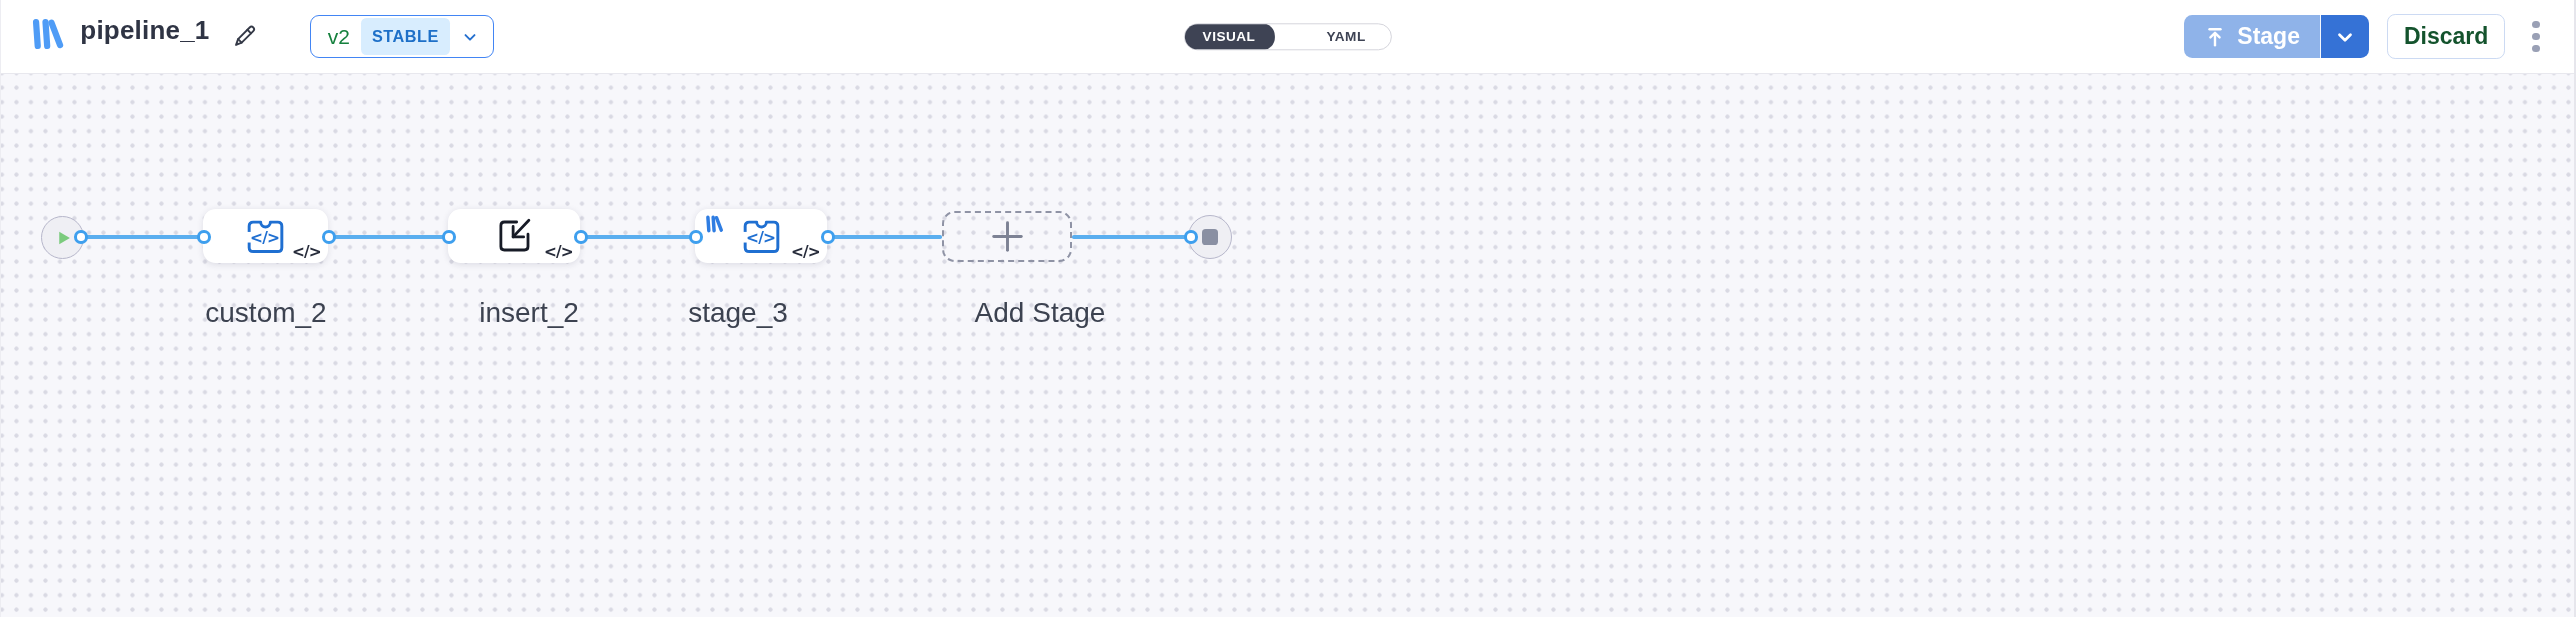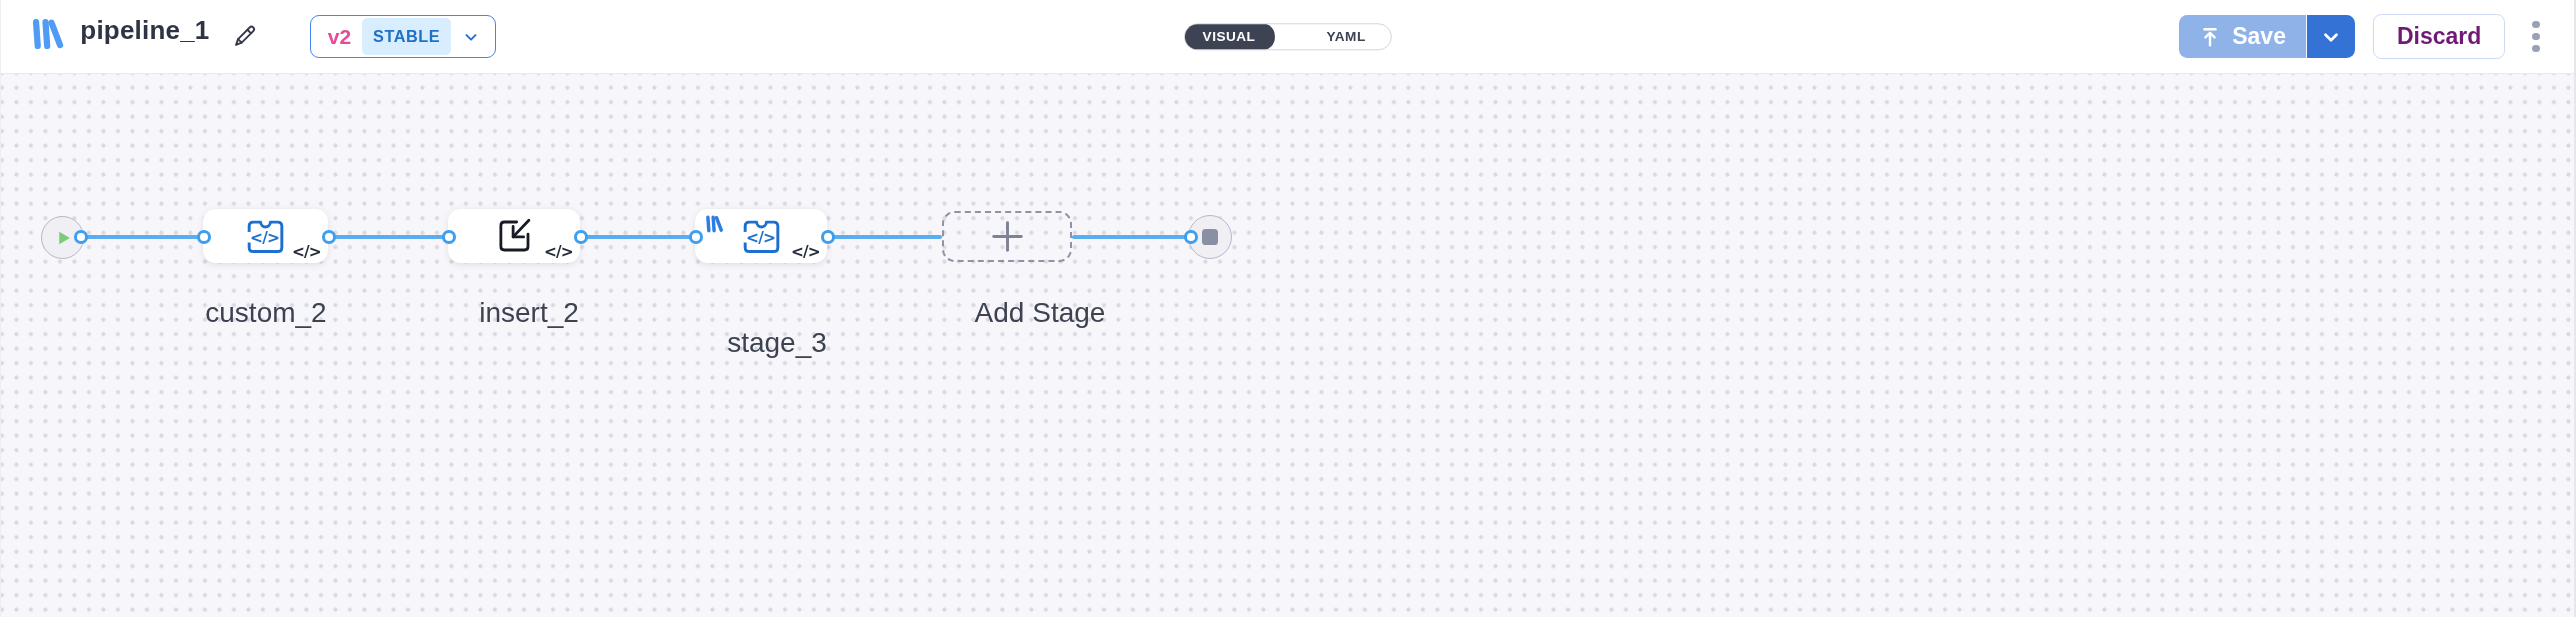--- a/index.html
+++ b/index.html
@@ -14,21 +14,21 @@
     display:flex;align-items:center;justify-content:space-between;
     padding:0 29px;box-sizing:border-box;z-index:5;
   }
   .h-left{display:flex;gap:16.3px;}
   .app-title{font-size:26px;font-weight:700;color:#2f3444;letter-spacing:0.2px;}
   .pencil{margin-left:5.4px;display:flex;align-items:center;cursor:pointer;}
   .version-btn{
     margin-left:36px;display:flex;align-items:center;gap:11px;height:41px;
     padding:0 14.5px 0 16.3px;border:1.8px solid #4285f4;border-radius:9px;background:#fff;cursor:pointer;
   }
-  .version-label{font-size:21px;color:#ec4899;font-weight:700;}
+  .version-label{font-size:21px;color:#15803d;font-weight:400;}
   .stable-badge{
     font-size:16.3px;font-weight:700;letter-spacing:0.5px;color:#1e70c8;
     background:#d8edfe;border-radius:5.4px;padding:9px 11px;
   }
   .mode-toggle{
     position:absolute;left:50%;top:50%;transform:translate(-50%,-50%);
     display:flex;align-items:stretch;height:25.4px;border:1.8px solid #d5d5dc;border-radius:14.5px;
     background:#fff;overflow:hidden;gap:28px;
   }
   .mode-opt{
@@ -37,22 +37,22 @@
   }
   .mode-opt.selected{background:#3e4354;color:#fff;border-radius:12.7px;margin:-0.9px;width:91px;}
   .h-right{display:flex;align-items:center;gap:18px;}
   .save-split{display:flex;height:43px;border-radius:8.2px;overflow:hidden;cursor:pointer;}
   .save-main{
     display:flex;align-items:center;gap:11px;background:#8fb3e9;color:#fff;
     font-size:23px;font-weight:700;padding:0 20px;border-right:1.8px solid #f3f7fd;
   }
   .save-caret{display:flex;align-items:center;justify-content:center;width:48px;background:#3572d6;}
   .discard-btn{
-    height:43px;display:flex;align-items:center;padding:0 23px;background:#fff;
-    border:1.8px solid #ccdaf3;border-radius:8.2px;color:#701a75;font-size:23px;font-weight:700;cursor:pointer;
+    height:43px;display:flex;align-items:center;padding:0 16px;background:#fff;
+    border:1.8px solid #ccdaf3;border-radius:8.2px;color:#14532d;font-size:23px;font-weight:700;cursor:pointer;
   }
   .kebab{display:flex;flex-direction:column;gap:4.5px;padding:5.4px;cursor:pointer;margin-left:3.6px;}
   .kebab span{width:7.3px;height:7.3px;border-radius:50%;background:#9aa0b5;}
   
   .canvas{
     position:relative;width:100%;height:543px;background-color:#f7f7fb;
     background-image:radial-gradient(circle,#d9d9e3 1.8px,transparent 2.4px);
     background-size:14.5px 14.5px;background-position:8.2px 6.4px;
   }
   .edge{position:absolute;height:3.6px;background:#5aaeef;border-radius:1.8px;top:161px;}
@@ -125,21 +125,21 @@
     <div class="h-right">
       <div class="save-split">
         <div class="save-main">
           <span style="display:flex;">
             <svg width="22" height="22" viewBox="0 0 24 24" fill="none" stroke="#ffffff" stroke-width="2.6" stroke-linecap="round" stroke-linejoin="round">
               <path d="M6 3.5h12"></path>
               <path d="M12 21V8"></path>
               <path d="M7 12.5L12 7.5l5 5"></path>
             </svg>
           </span>
-          <span>Save</span>
+          <span>Stage</span>
         </div>
         <div class="save-caret">
           <svg width="22" height="22" viewBox="0 0 24 24" fill="none" stroke="#ffffff" stroke-width="3" stroke-linecap="round" stroke-linejoin="round">
             <path d="M6 9.5l6 6 6-6"></path>
           </svg>
         </div>
       </div>
       <div class="discard-btn">
         <span>Discard</span>
       </div>
@@ -224,18 +224,18 @@
     <div class="port" style="left:196px;"></div>
     <div class="port" style="left:321px;"></div>
     <div class="port" style="left:441px;"></div>
     <div class="port" style="left:573px;"></div>
     <div class="port" style="left:688px;"></div>
     <div class="port" style="left:820px;"></div>
     <div class="port" style="left:1183px;"></div>
 
     <div class="node-label" style="left:265px;">custom_2</div>
     <div class="node-label" style="left:513px;margin-left:15px;">insert_2</div>
-    <div class="node-label" style="left:776px;margin-top:30px;">stage_3</div>
+    <div class="node-label" style="left:737px;">stage_3</div>
     <div class="node-label" style="left:1006px;margin-left:33px;">Add Stage</div>
 
   </div>
 </div>
 
 
 </body></html>

